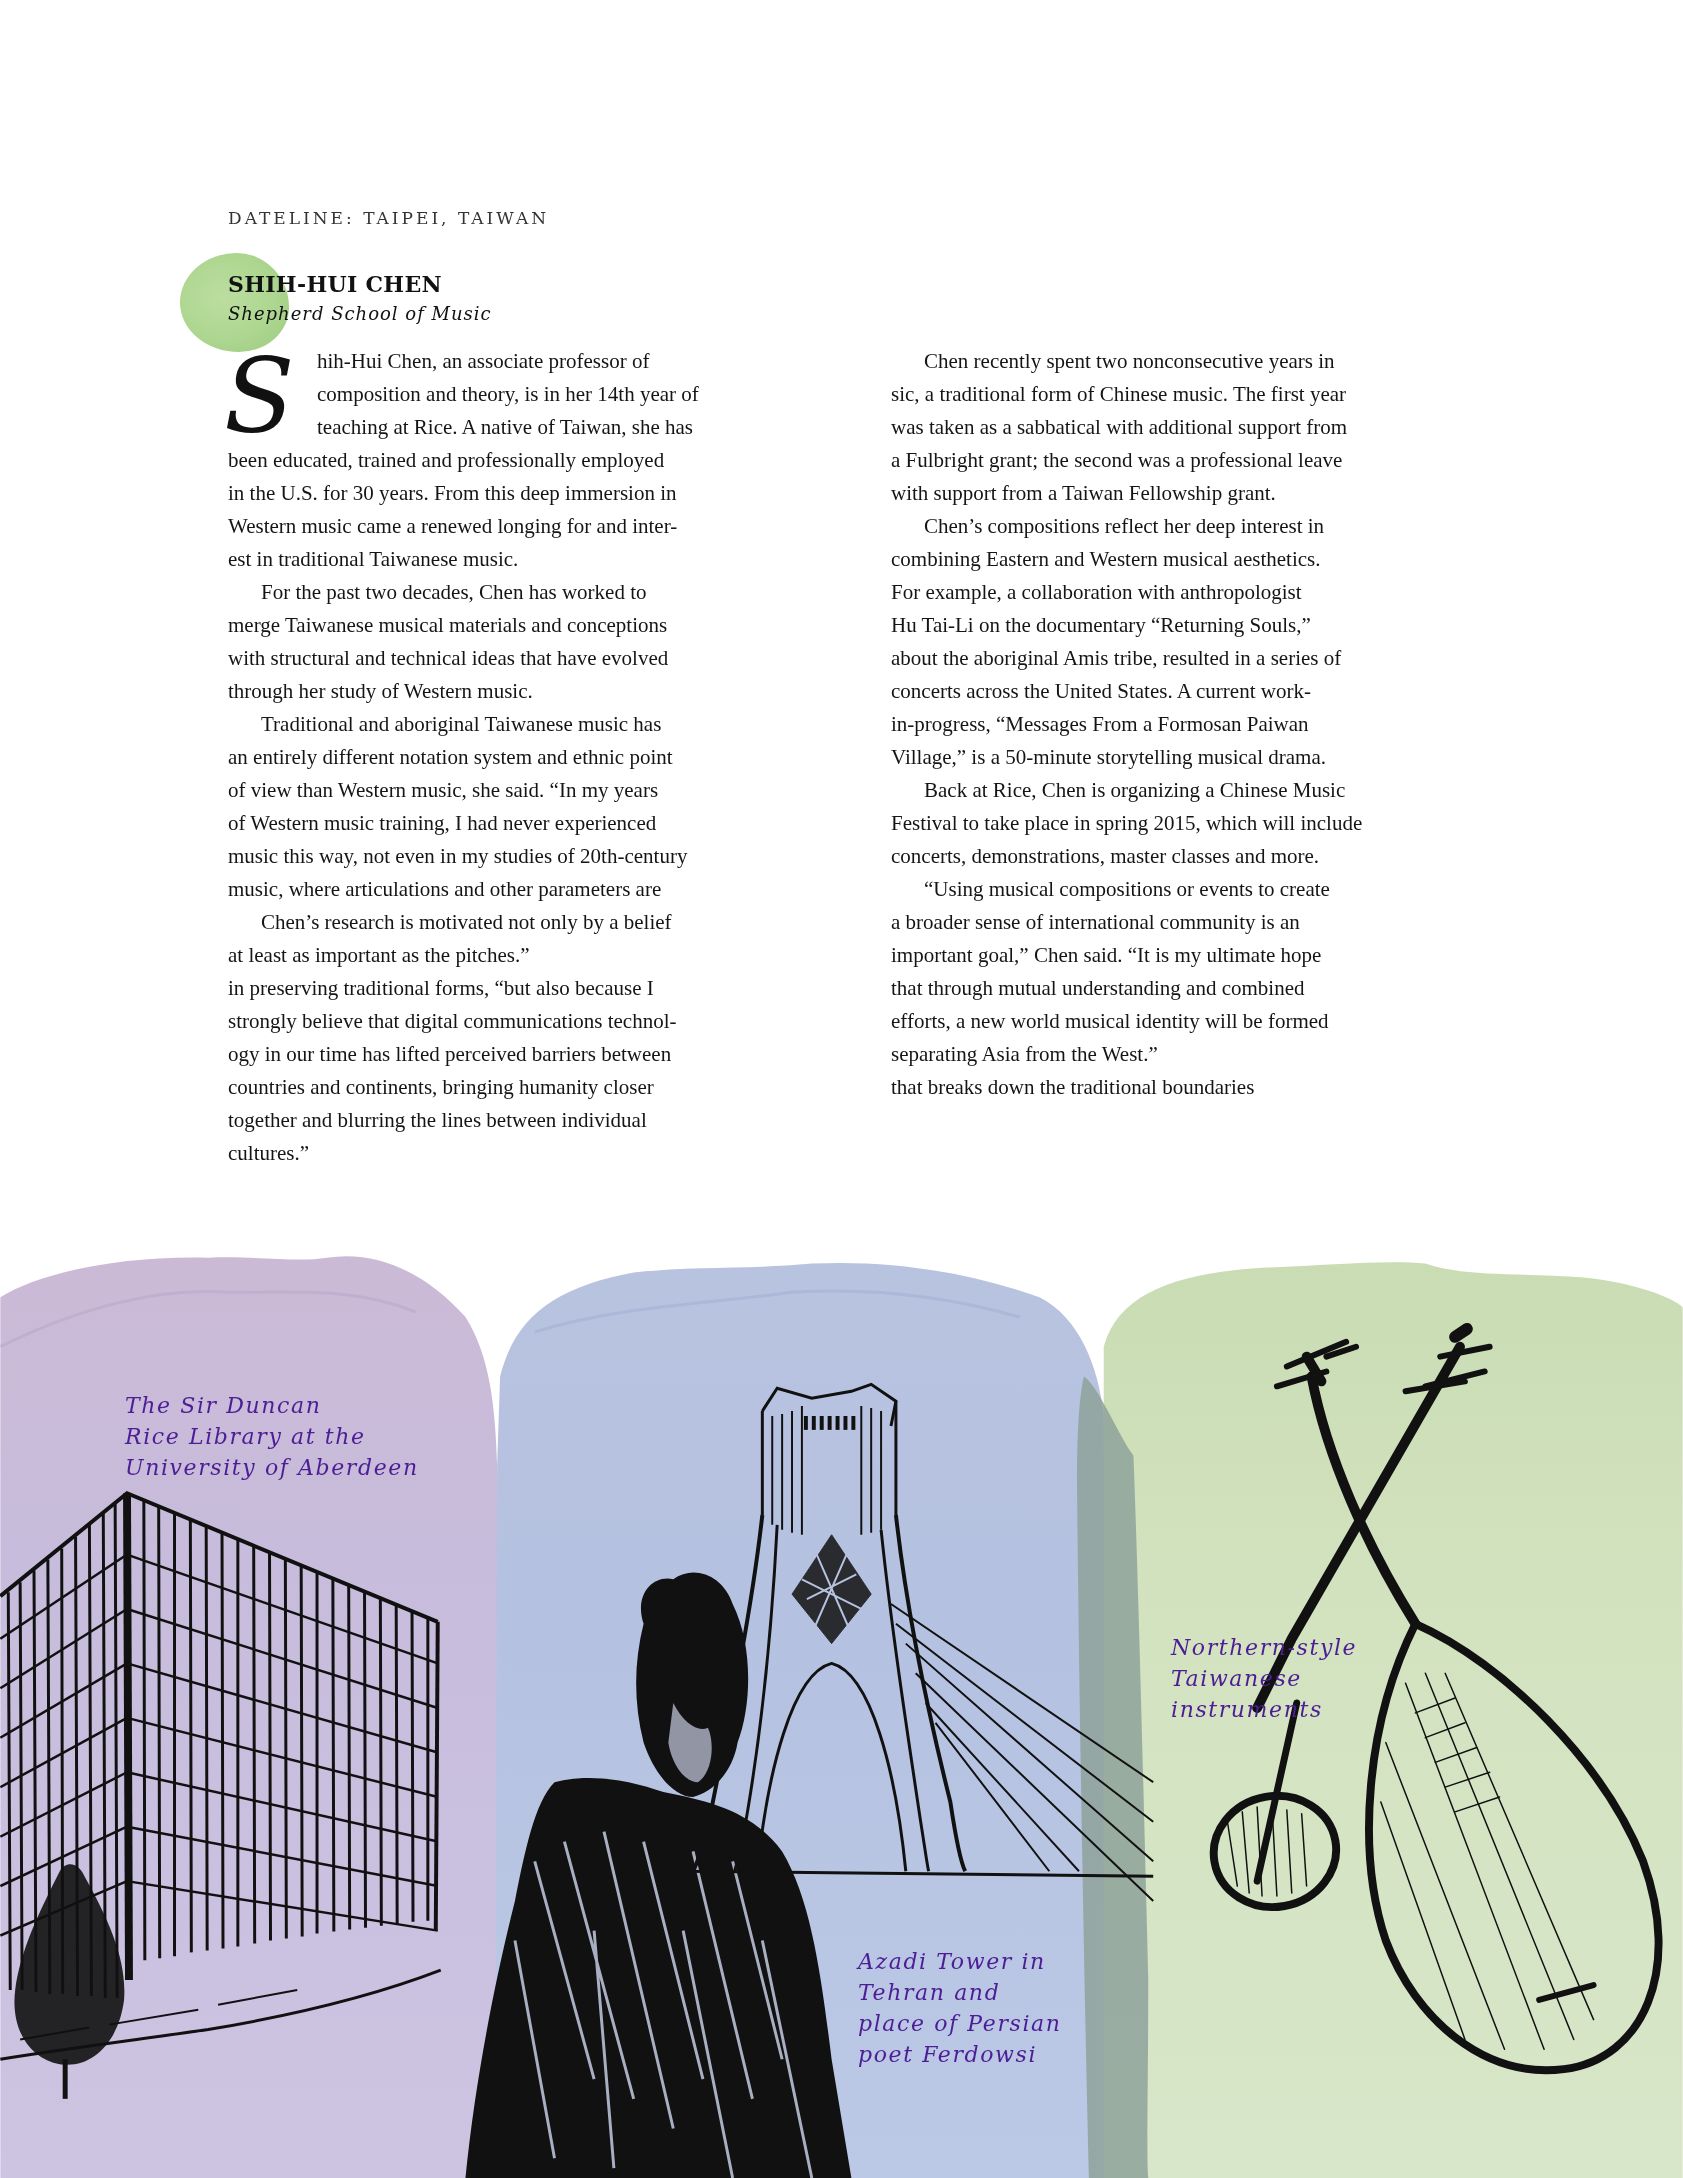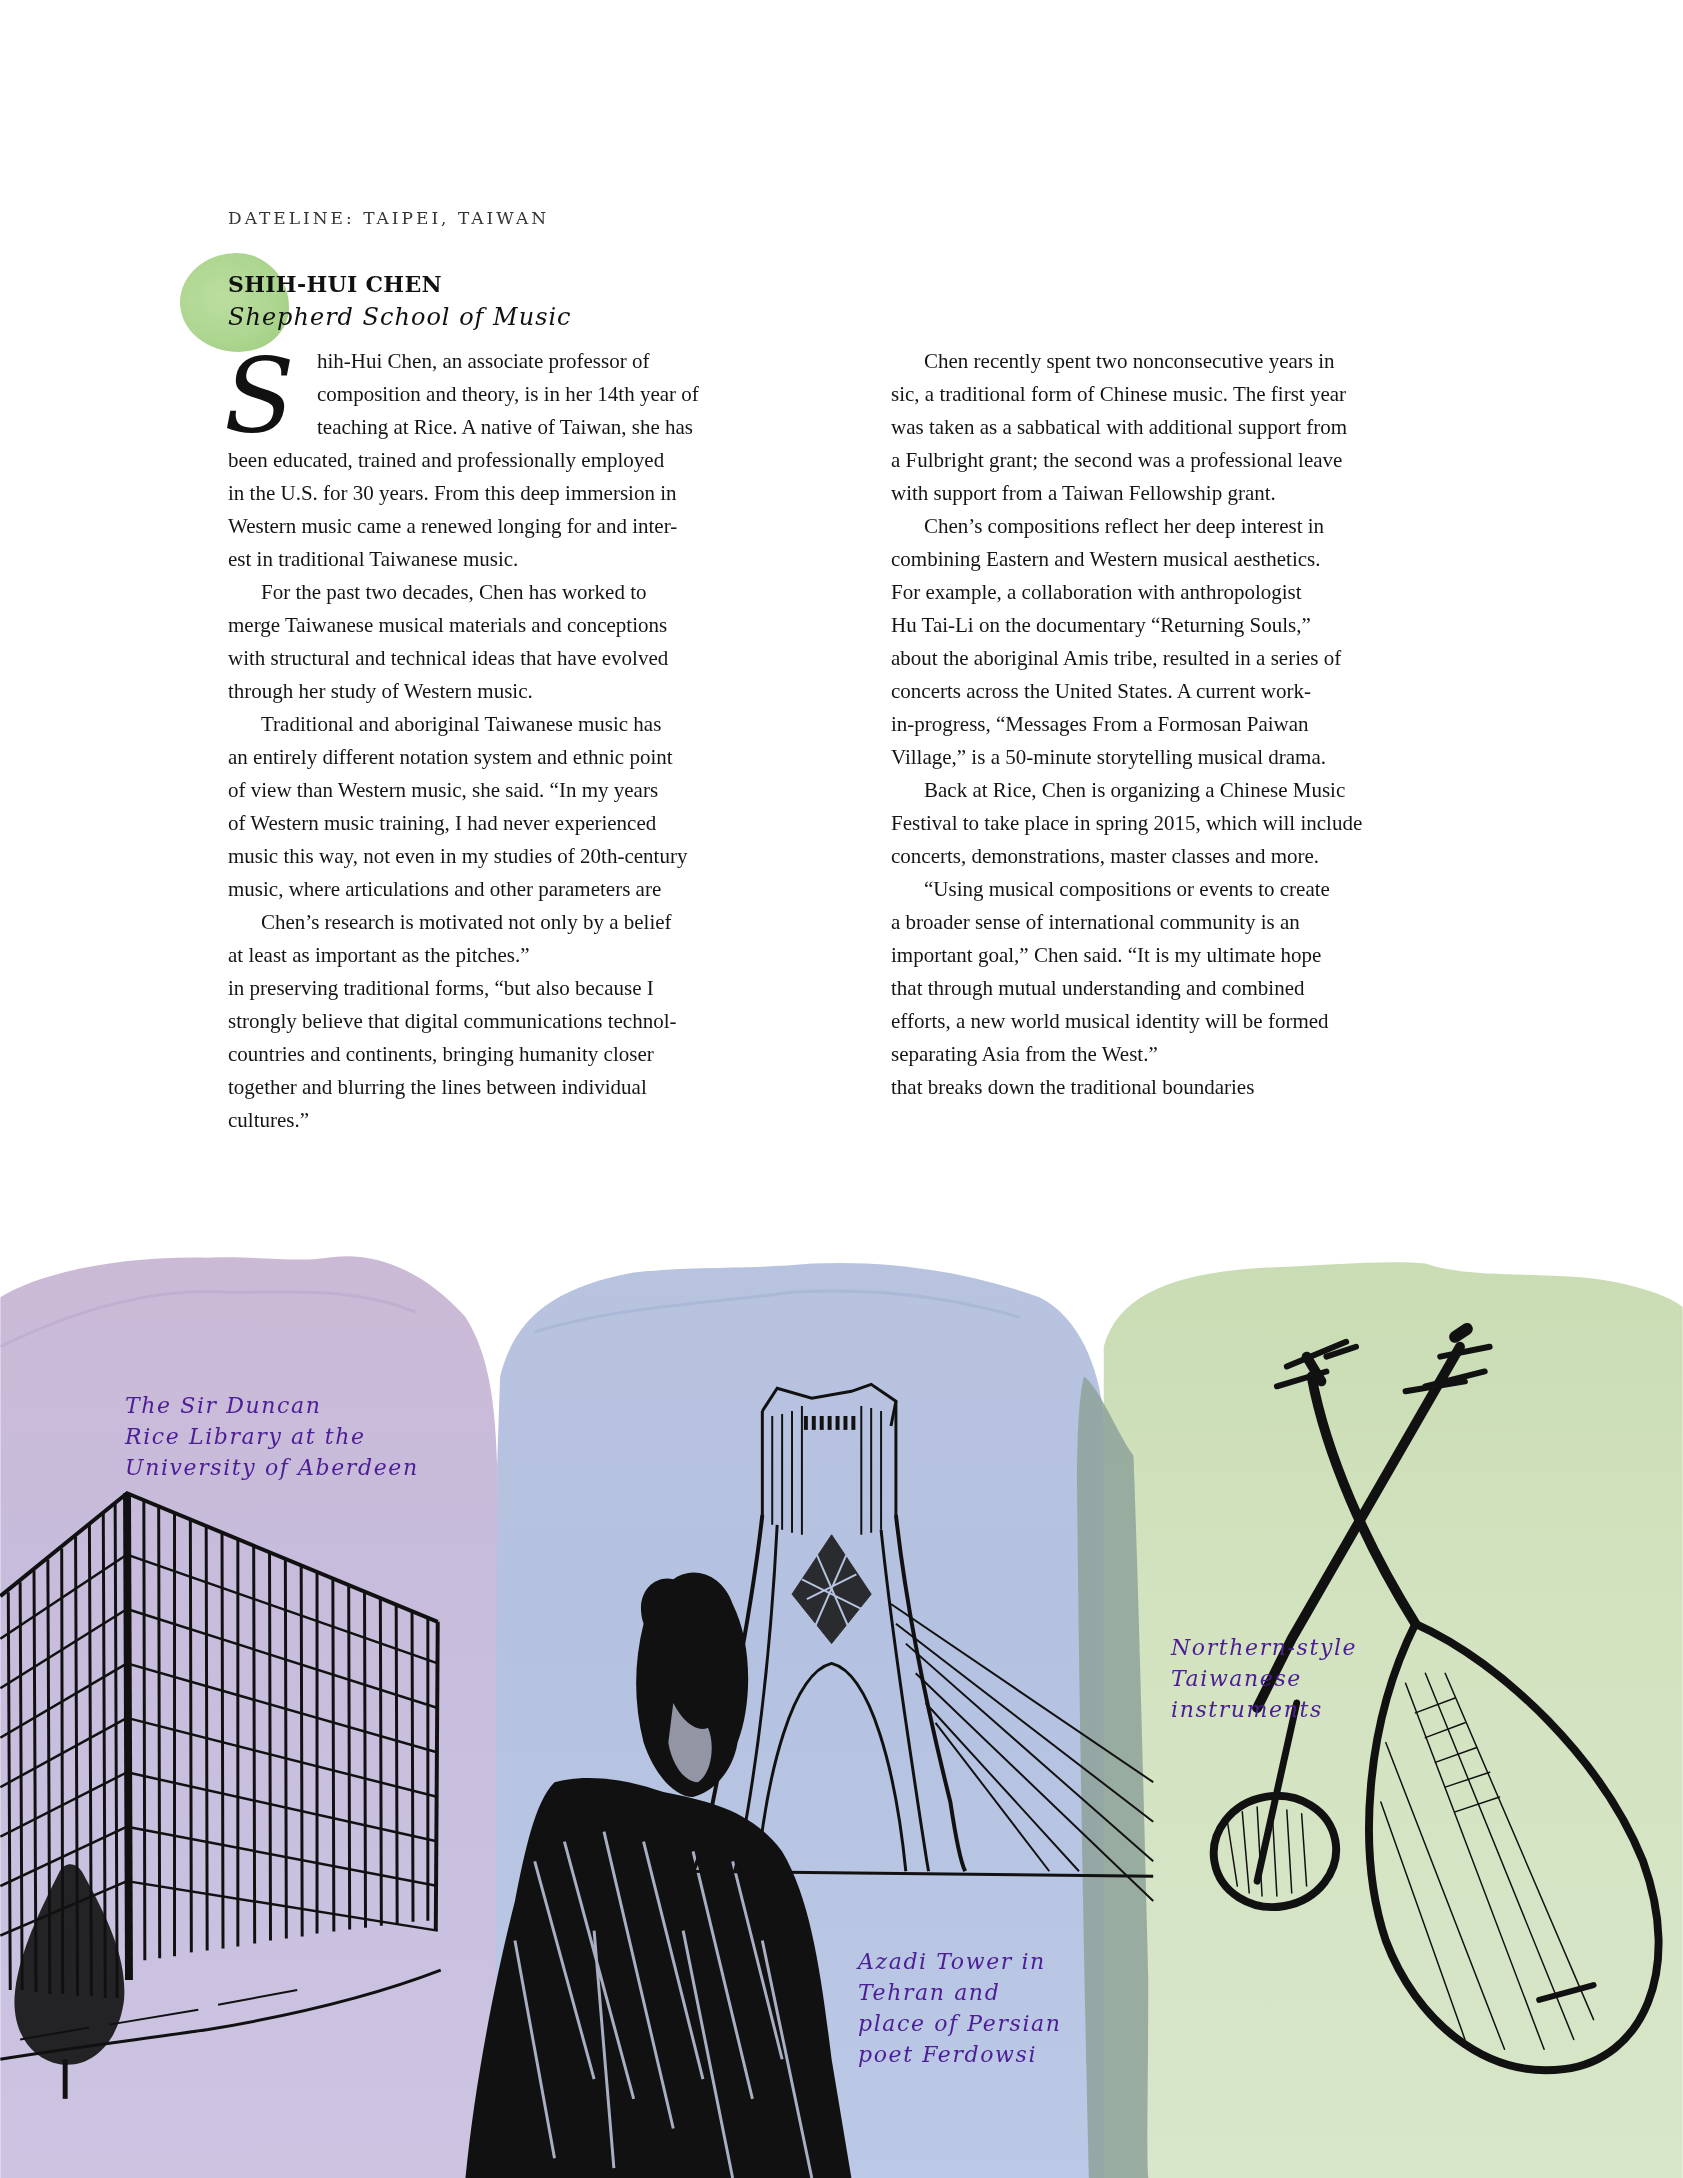--- a/index.html
+++ b/index.html
@@ -9,21 +9,21 @@
   .dateline { position:absolute; left:228px; top:208px; font-size:17px;
               letter-spacing:3px; color:#333; font-family:"DejaVu Serif",serif; }
 
   .green-dot { position:absolute; left:180px; top:253px; width:109px; height:99px;
                border-radius:52% 48% 46% 54% / 50% 55% 45% 50%;
                background: radial-gradient(ellipse at 40% 45%, #b8dc9b 0%, #a9d48a 55%, #9fcd80 80%, rgba(159,205,128,0.85) 100%);
                opacity:0.95; }
 
   .author-name { position:absolute; left:228px; top:271px; font-size:22px; font-weight:bold;
                  letter-spacing:0.3px; font-family:"DejaVu Serif",serif; color:#111; }
-  .author-school { position:absolute; left:228px; top:303px; font-size:24px; font-style:italic;
+  .author-school { position:absolute; left:228px; top:303px; font-size:18px; font-style:italic;
                    letter-spacing:1px; font-family:"DejaVu Serif",serif; color:#111; }
 
   .column { position:absolute; top:345px; width:594px; font-size:21px; line-height:33px;
             font-family:"Liberation Serif","DejaVu Serif",serif; color:#151515; }
   .col-left { left:228px; }
   .col-right { left:891px; width:600px; }
   .line { white-space:nowrap; display:block; }
   .indent { padding-left:33px; }
   .dropcap-wrap { position:relative; }
   .dropcap { position:absolute; left:-4px; top:0px; font-size:103px; line-height:103px;
@@ -63,20 +63,21 @@
   <span class="line indent">Traditional and aboriginal Taiwanese music has</span>
   <span class="line">an entirely different notation system and ethnic point</span>
   <span class="line">of view than Western music, she said. “In my years</span>
   <span class="line">of Western music training, I had never experienced</span>
   <span class="line">music this way, not even in my studies of 20th-century</span>
   <span class="line">music, where articulations and other parameters are</span>
   <span class="line indent">Chen’s research is motivated not only by a belief</span>
   <span class="line">at least as important as the pitches.”</span>
   <span class="line">in preserving traditional forms, “but also because I</span>
   <span class="line">strongly believe that digital communications technol-</span>
+  <span class="line">ogy in our time has lifted perceived barriers between</span>
   <span class="line">countries and continents, bringing humanity closer</span>
   <span class="line">together and blurring the lines between individual</span>
   <span class="line">cultures.”</span>
 </div>
 
 <div class="column col-right">
   <span class="line indent">Chen recently spent two nonconsecutive years in</span>
   <span class="line">sic, a traditional form of Chinese music. The first year</span>
   <span class="line">was taken as a sabbatical with additional support from</span>
   <span class="line">a Fulbright grant; the second was a professional leave</span>

